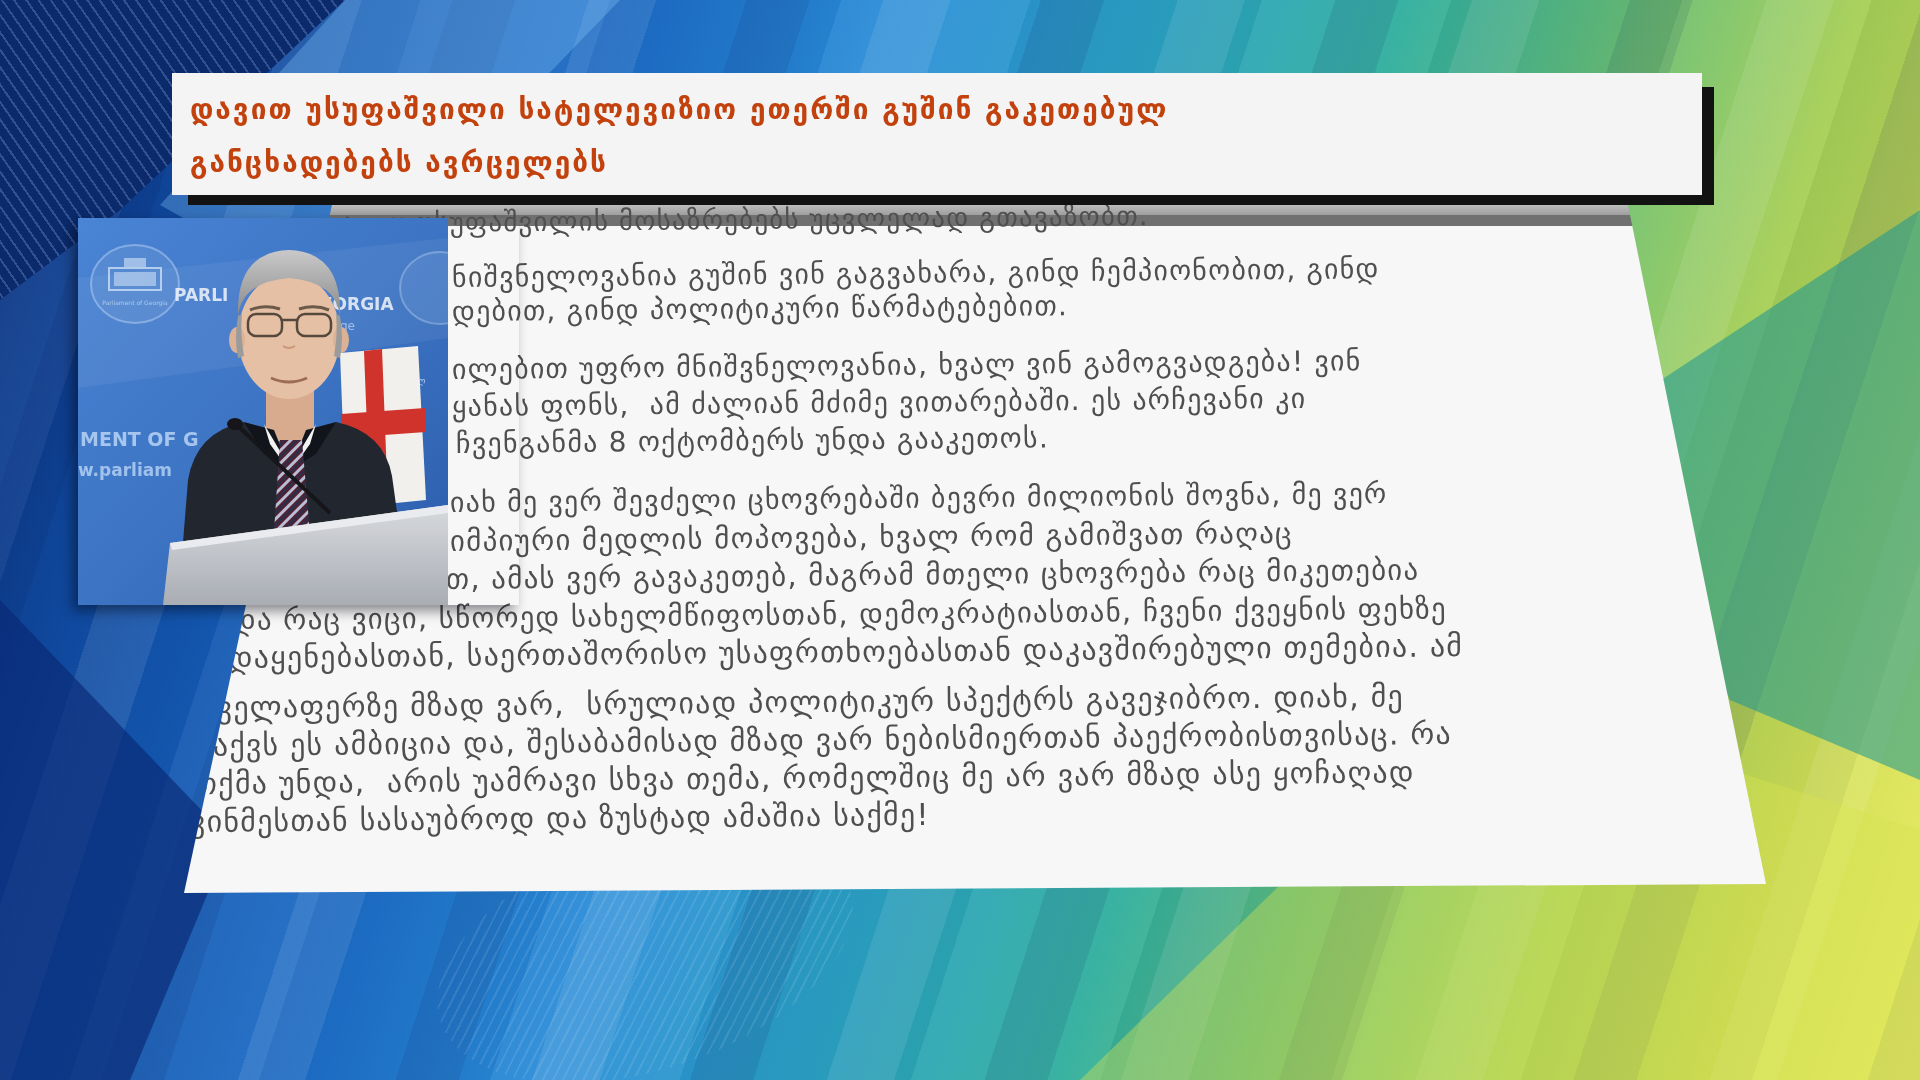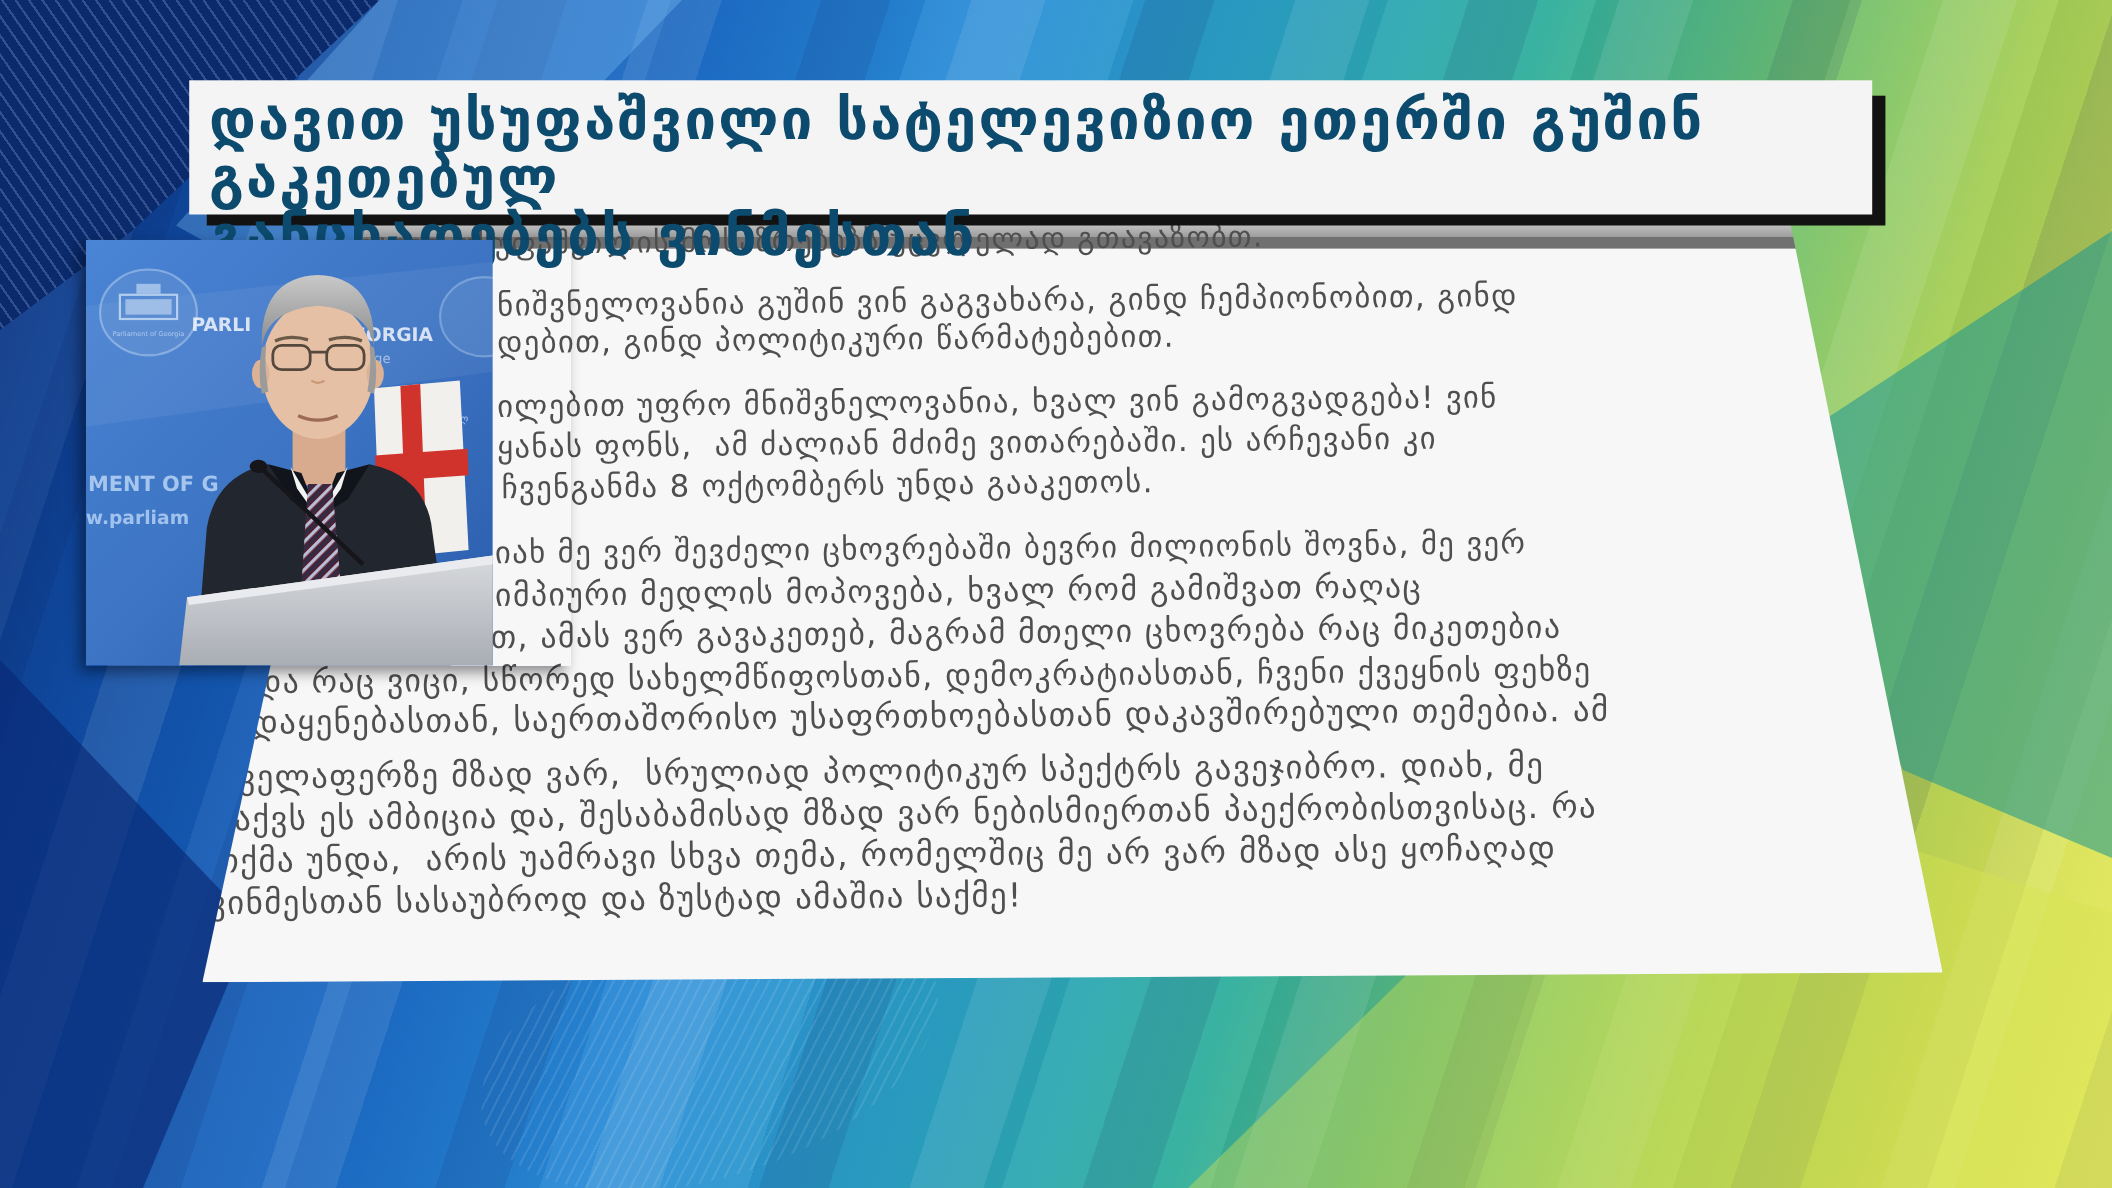--- a/index.html
+++ b/index.html
@@ -34,21 +34,21 @@
     clip-path:polygon(333px 200px,1627px 200px,1766px 884px,184px 893px);
     background:#f7f7f7;filter:drop-shadow(-6px 10px 14px rgba(0,10,40,.45));}
   .paper-bar-light{position:absolute;left:150px;top:198px;width:1640px;height:17px;
     background:linear-gradient(#d4d4d4,#9e9e9e);}
   .paper-bar-dark{position:absolute;left:150px;top:215px;width:1640px;height:11px;background:#707070;}
   .article-line{position:absolute;color:#4f4f4f;white-space:pre;letter-spacing:1.2px;
     transform:rotate(-0.55deg);transform-origin:0 50%;}
   
   .title-card{position:absolute;left:172px;top:73px;width:1512px;height:112px;
     background:#f4f4f4;box-shadow:14px 12px 0 -2px #121212;padding:10px 0 0 18px;}
-  .title-line{color:#0c4a6e;font-weight:bold;font-size:51px;line-height:53px;letter-spacing:2px;}
+  .title-line{color:#c2410c;font-weight:bold;font-size:28px;line-height:53px;letter-spacing:2px;}
   
   .photo-frame{position:absolute;left:78px;top:218px;width:441px;height:387px;
     box-shadow:-5px 6px 12px rgba(0,0,10,.45);}
   .photo-frame svg{display:block;}
 </style>
 </head>
 <body>
 
 <div class="stage">
 
@@ -77,21 +77,21 @@
     <div class="article-line" style="left:232px;top:603px;font-size:29px;">და რაც ვიცი, სწორედ სახელმწიფოსთან, დემოკრატიასთან, ჩვენი ქვეყნის ფეხზე</div>
     <div class="article-line" style="left:228px;top:640px;font-size:30px;">დაყენებასთან, საერთაშორისო უსაფრთხოებასთან დაკავშირებული თემებია. ამ</div>
     <div class="article-line" style="left:200px;top:690px;font-size:30px;">ყველაფერზე მზად ვარ,  სრულიად პოლიტიკურ სპექტრს გავეჯიბრო. დიახ, მე</div>
     <div class="article-line" style="left:196px;top:728px;font-size:30px;">მაქვს ეს ამბიცია და, შესაბამისად მზად ვარ ნებისმიერთან პაექრობისთვისაც. რა</div>
     <div class="article-line" style="left:193px;top:766px;font-size:30px;">თქმა უნდა,  არის უამრავი სხვა თემა, რომელშიც მე არ ვარ მზად ასე ყოჩაღად</div>
     <div class="article-line" style="left:190px;top:804px;font-size:30px;">ვინმესთან სასაუბროდ და ზუსტად ამაშია საქმე!</div>
   </div>
 
   <div class="title-card">
     <div class="title-line">დავით უსუფაშვილი სატელევიზიო ეთერში გუშინ გაკეთებულ</div>
-    <div class="title-line">განცხადებებს ვინმესთან</div>
+    <div class="title-line">განცხადებებს ავრცელებს</div>
   </div>
 
   <div class="photo-frame">
     <svg width="370" height="387" viewBox="0 0 370 387" xmlns="http://www.w3.org/2000/svg">
       <defs>
         <linearGradient id="bgblue" x1="0" y1="0" x2="1" y2="1">
           <stop offset="0" stop-color="#4a84d4"></stop>
             <stop offset=".5" stop-color="#3d74c4"></stop>
             <stop offset="1" stop-color="#2a5cab"></stop>
         </linearGradient>

